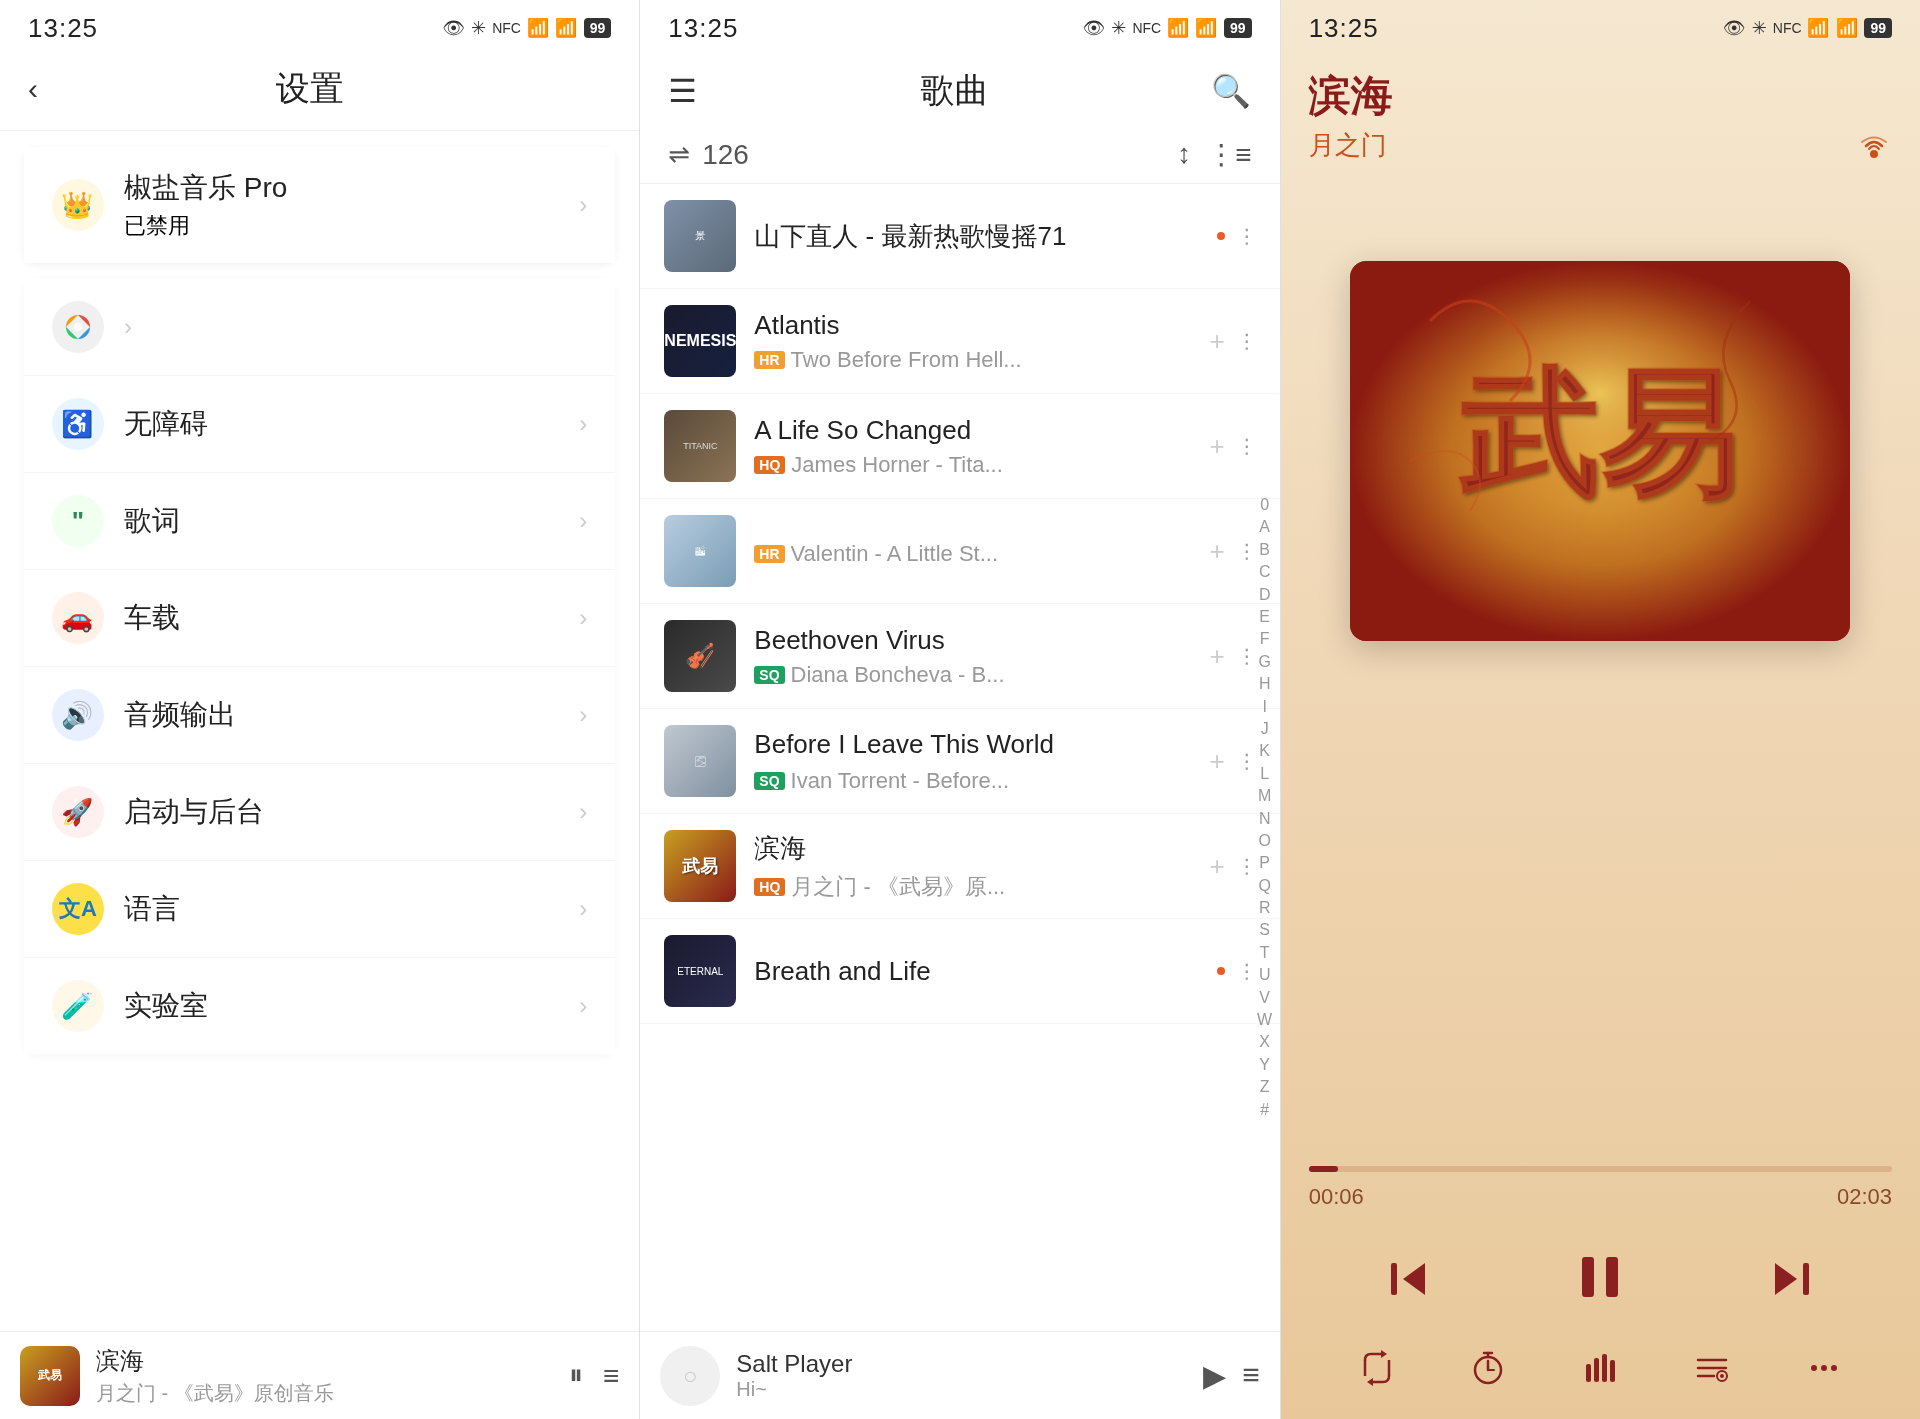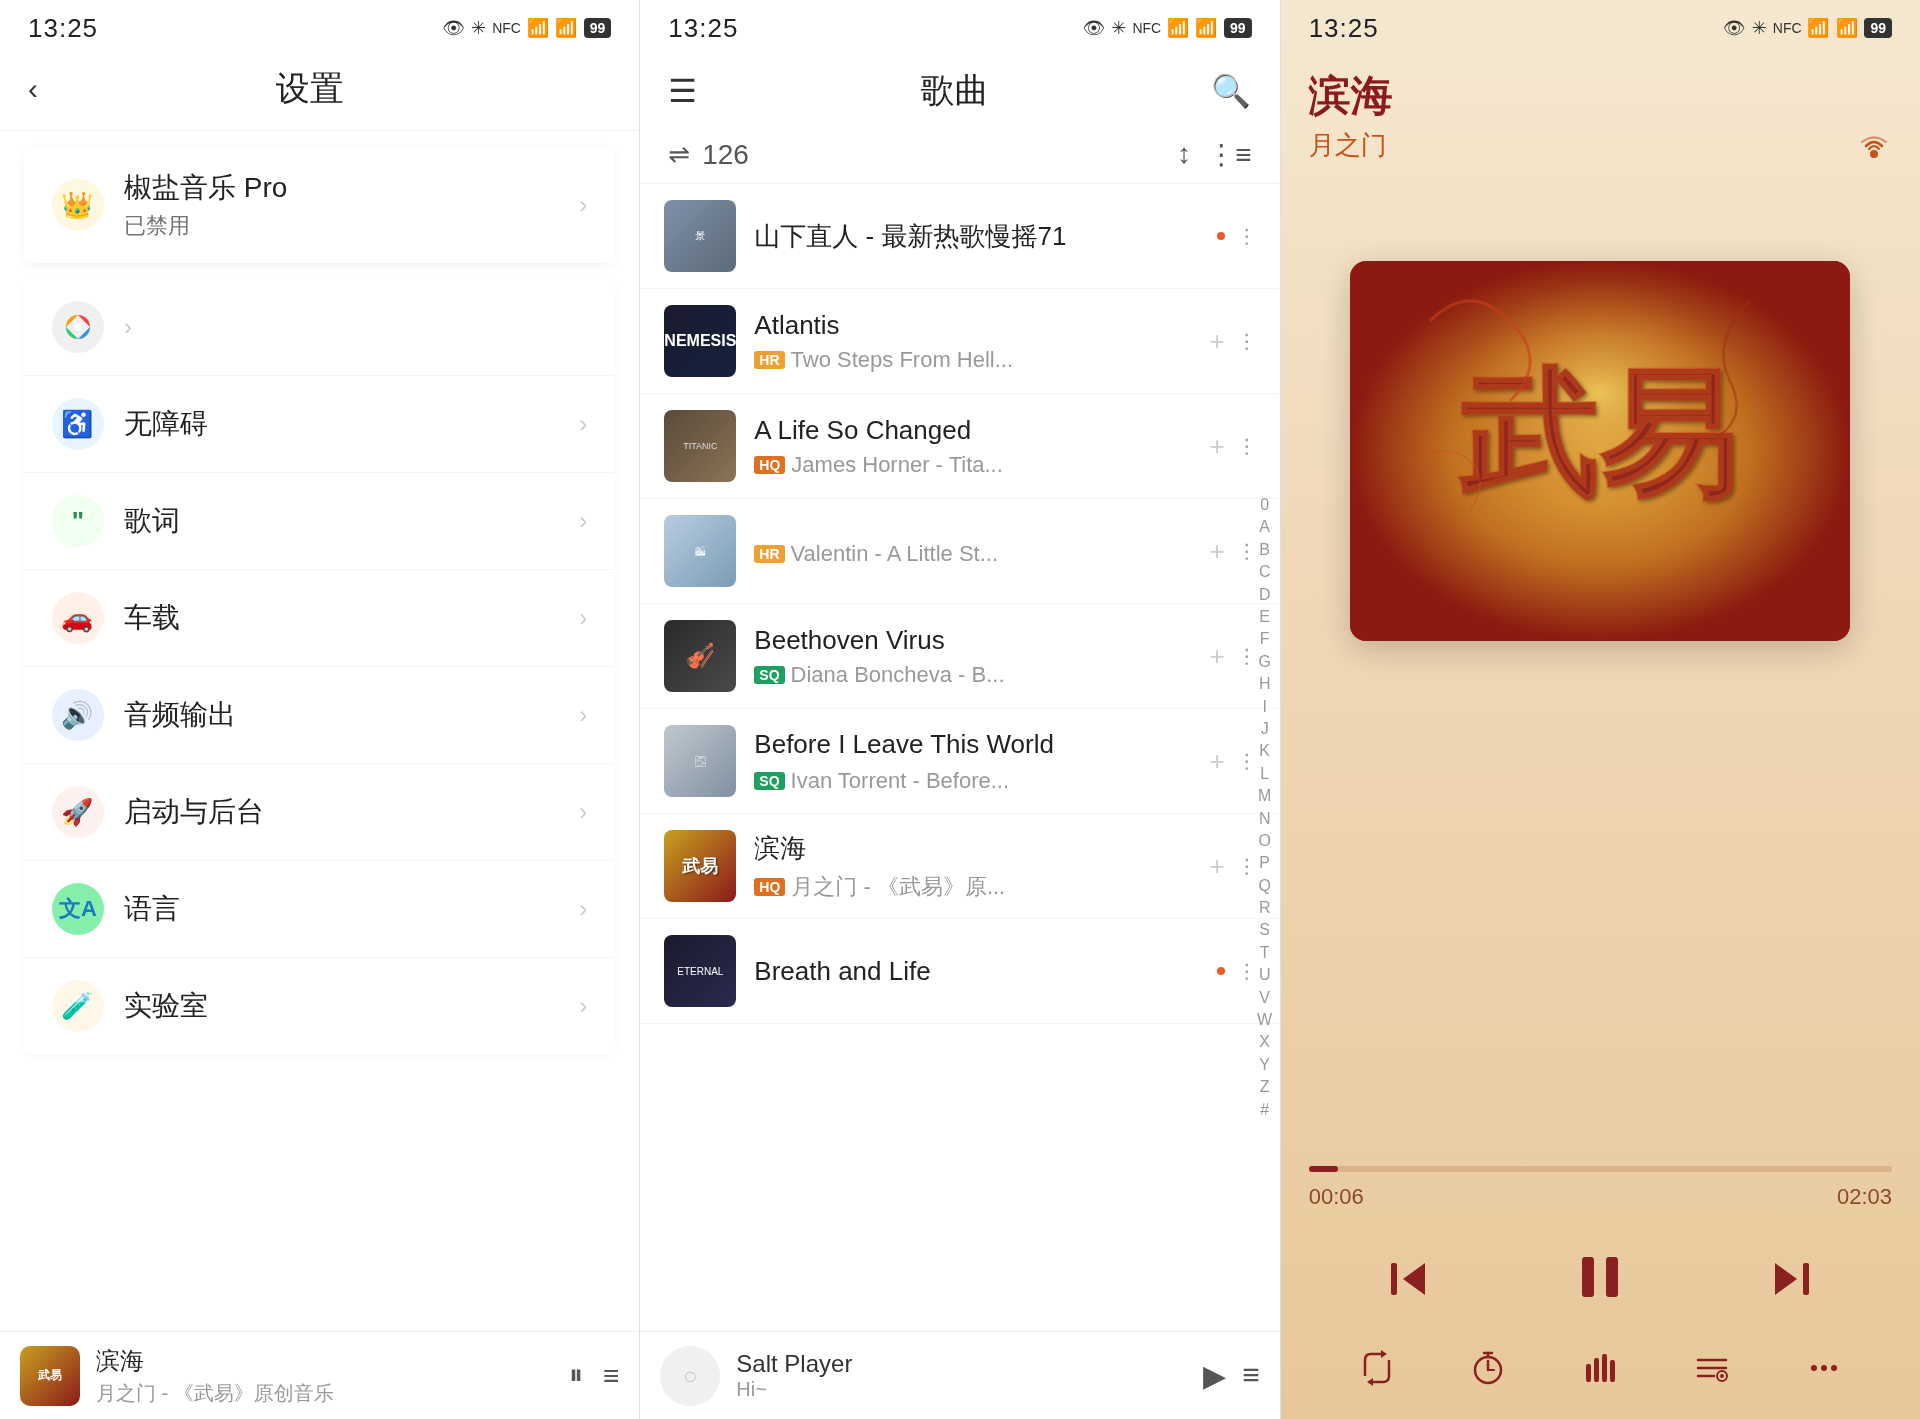--- a/index.html
+++ b/index.html
@@ -107,21 +107,21 @@
       flex-shrink: 0;
     }
     .settings-item-text { flex: 1; }
     .settings-item-title {
       font-size: 28px;
       color: #222;
       font-weight: 400;
     }
     .settings-item-sub {
       font-size: 22px;
-      color: #737373;
+      color: #000000;
       margin-top: 4px;
     }
     .settings-item-arrow {
       font-size: 24px;
       color: #ccc;
     }
 
     
     .settings-pro-section {
       margin: 0 24px 16px;
@@ -493,21 +493,21 @@
         <div class="settings-item-icon" style="background:#fff0f0;">
           <span style="font-size:26px;">🚀</span>
         </div>
         <div class="settings-item-text">
           <div class="settings-item-title">启动与后台</div>
         </div>
         <span class="settings-item-arrow">›</span>
       </div>
 
       <div class="settings-item">
-        <div class="settings-item-icon" style="background:#86efac;">
+        <div class="settings-item-icon" style="background:#fde047;">
           <span style="font-size:22px;color:#1a7abf;font-weight:bold;">文A</span>
         </div>
         <div class="settings-item-text">
           <div class="settings-item-title">语言</div>
         </div>
         <span class="settings-item-arrow">›</span>
       </div>
 
       <div class="settings-item">
         <div class="settings-item-icon" style="background:#fff8e8;">
@@ -613,21 +613,21 @@
     </div>
 
     <div class="song-item">
       <div class="song-art art-atlantis">
         <span style="font-size:16px;color:#fff;font-weight:bold;">NEMESIS</span>
       </div>
       <div class="song-info">
         <div class="song-name">Atlantis</div>
         <div class="song-meta">
           <span class="badge badge-hr">HR</span>
-          <span class="song-artist">Two Steps From Hell...</span>
+          <span class="song-artist">Two Before From Hell...</span>
         </div>
       </div>
       <div class="song-actions">
         <span class="song-add">+</span>
         <span class="song-more">⋮</span>
       </div>
     </div>
 
     <div class="song-item">
       <div class="song-art art-titanic">

